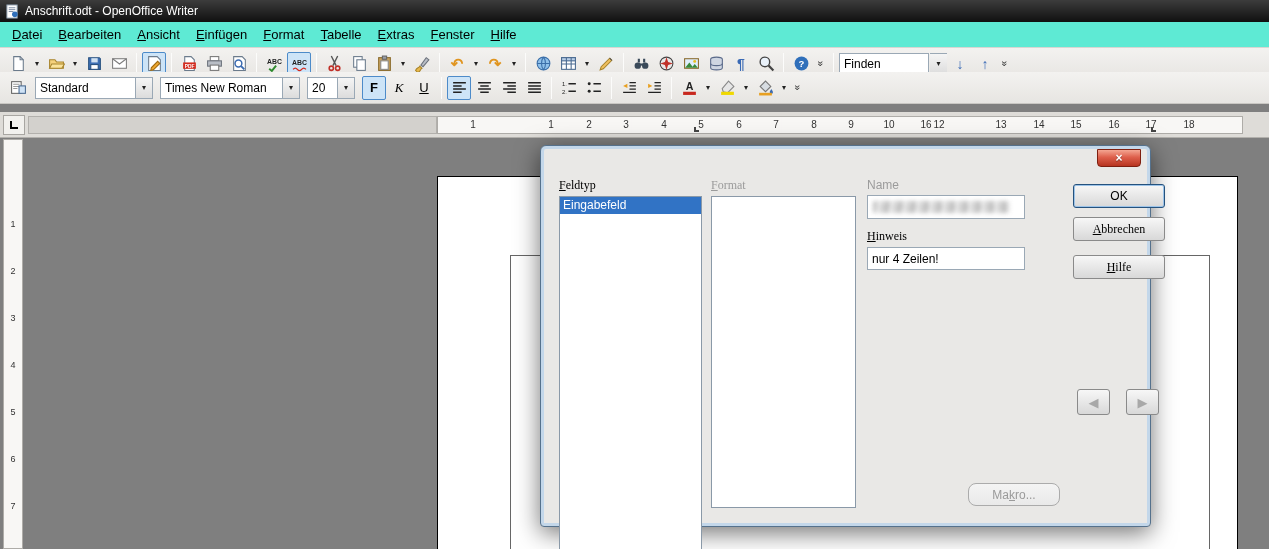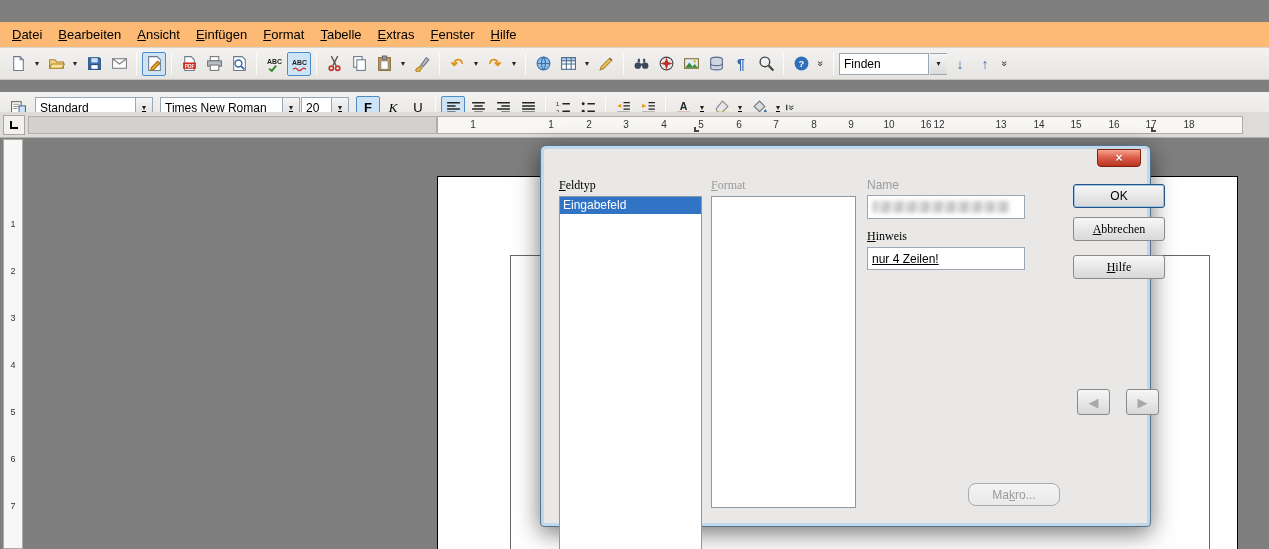--- a/index.html
+++ b/index.html
@@ -6,30 +6,30 @@
   html,body { width:1269px; height:549px; overflow:hidden; }
   body { font-family:"Liberation Sans", sans-serif; }
   .app { position:relative; width:1269px; height:549px; background:#7f7f7f; overflow:hidden; }
 
   
   .titlebar { position:absolute; top:0; left:0; right:0; height:22px;
     background:linear-gradient(#3c3c3c,#101010); color:#fff; display:flex; align-items:center;
     padding-left:5px; font-size:12px; gap:5px; }
 
   
-  .menubar { position:absolute; top:22px; left:0; right:0; height:26px; background:#fdba74;
+  .menubar { position:absolute; top:22px; left:0; right:0; height:26px; background:#5eead4;
     border-bottom:1px solid #d8d6d2; display:flex; align-items:center; padding-left:4px; }
   .mi { display:inline-block; padding:4px 8px; font-size:13px; color:#000; cursor:default; }
   .mi::first-letter { text-decoration:underline; }
 
   
   .toolbar { position:absolute; left:0; right:0; background:linear-gradient(#f3f2f0,#e7e5e2);
     border-bottom:1px solid #c9c7c3; display:flex; align-items:center; padding-left:6px; gap:1px; }
   .tb1 { top:48px; height:32px; }
-  .tb2 { top:92px; height:32px;text-decoration:underline; }
+  .tb2 { top:72px; height:32px; }
   .tb { width:24px; height:24px; display:inline-flex; align-items:center; justify-content:center;
     border:1px solid transparent; border-radius:2px; }
   .tb svg { width:17px; height:17px; }
   .pressed { background:#cde4f7; border-color:#4d8bc9; }
   .dd { width:12px; height:24px; display:inline-flex; align-items:center; justify-content:center;
     font-size:8px; color:#222; border:1px solid transparent; }
   .sep { width:1px; height:22px; background:#b9b6b2; border-right:1px solid #fcfcfb; margin:0 4px; }
   .glyph { font-size:15px; font-weight:bold; line-height:1; }
   .ovf { width:14px; height:24px; display:inline-flex; align-items:center; justify-content:center; }
   .ovf span { display:inline-block; transform:rotate(90deg); font-size:10px; color:#333; }
@@ -78,36 +78,44 @@
     background:linear-gradient(#f4a692,#de604c 45%,#b73420); border:1px solid #7e1f10;
     color:#fff; font-size:12px; font-weight:bold; display:flex; align-items:center; justify-content:center;
     text-shadow:0 1px 1px rgba(0,0,0,.4); line-height:1; }
   .dlg-label { position:absolute; font-size:12px; color:#000; }
   .gray { color:#9b9b9b; }
   .af { display:inline-block;font-family:Liberation Serif, serif; }
   .af::first-letter { text-decoration:underline; }
   .listbox { position:absolute; background:#fff; border:1px solid #8a99a8; overflow:hidden; }
   .list-item-sel { height:17px; line-height:17px; background:#3173c5; color:#fff; font-size:12px; padding-left:3px; }
   .field { position:absolute; background:#fff; border:1px solid #9aa8b5; font-size:12px; }
-  .field input { width:100%; height:100%; border:0; outline:0; font:12px "Liberation Sans", sans-serif; padding:4px 4px; background:transparent;text-decoration:underline; }
+  .field input { width:100%; height:100%; border:0; outline:0; font:12px "Liberation Sans", sans-serif; padding:4px 4px; background:transparent; }
   .redacted { position:absolute; left:5px; right:14px; top:5px; bottom:5px; border-radius:2px; opacity:.85;
     background:repeating-linear-gradient(95deg,#b5b5b5 0 4px,#e8e8e8 4px 8px,#c8c8c8 8px 13px);
     filter:blur(2px); }
   .btn { position:absolute; background:linear-gradient(#f7f7f7,#e9e9e9 45%,#d8d8d8); border:1px solid #8a8a8a;
     border-radius:3px; font-size:12px; color:#000; display:flex; align-items:center; justify-content:center;margin-left:36px; }
   .btn-default { border-color:#25527e; box-shadow:inset 0 0 0 1px #9cc3e8; }
   .btn-disabled { color:#9a9a9a; border-color:#ababab; background:linear-gradient(#f4f4f4,#e9e9e9);border-radius:8px; }
   .nav-arrow { font-size:13px; color:#a8a8a8; }
   .find-arrow { font-size:14px; font-weight:bold; color:#3a6ab5; line-height:1; }
 </style>
 </head>
 <body>
 
 <div class="app">
 
+  <div class="titlebar">
+    <svg width="15" height="15" viewBox="0 0 16 16">
+        <rect x="2" y="1" width="11" height="14" fill="#fff" stroke="#8899aa"></rect>
+        <path d="M4 4h7M4 6h7M4 8h5" stroke="#7a8aa0"></path>
+        <circle cx="10.5" cy="11" r="3" fill="#2f6fba"></circle>
+      </svg>
+    <span>Anschrift.odt - OpenOffice Writer</span>
+  </div>
 
   <div class="menubar">
     <span class="mi">Datei</span>
     <span class="mi">Bearbeiten</span>
     <span class="mi">Ansicht</span>
     <span class="mi">Einfügen</span>
     <span class="mi">Format</span>
     <span class="mi">Tabelle</span>
     <span class="mi">Extras</span>
     <span class="mi">Fenster</span>
@@ -317,21 +325,21 @@
         </svg>
       </span>
     <span class="combo" style="width:118px;margin-left:4px">
       <input value="Standard" style="">
       <span class="cdd">▾</span>
     </span>
     <span class="combo" style="width:140px;margin-left:6px">
       <input value="Times New Roman" style="">
       <span class="cdd">▾</span>
     </span>
-    <span class="combo" style="width:48px;">
+    <span class="combo" style="width:48px;margin-left:6px">
       <input value="20" style="">
       <span class="cdd">▾</span>
     </span>
     <span class="tb pressed" style="margin-left:6px">
         <span class="fmt-letter" style="font-weight:bold">F</span>
       </span>
     <span class="tb">
         <span class="fmt-letter" style="font-style:italic;font-family:'Liberation Serif',serif">K</span>
       </span>
     <span class="tb">

